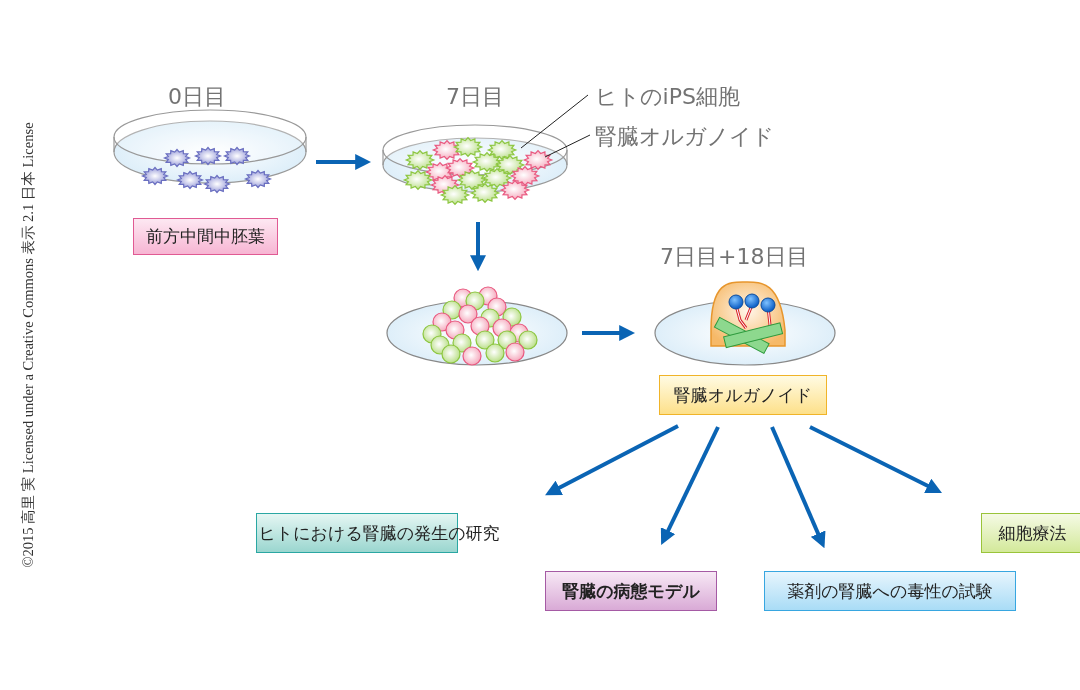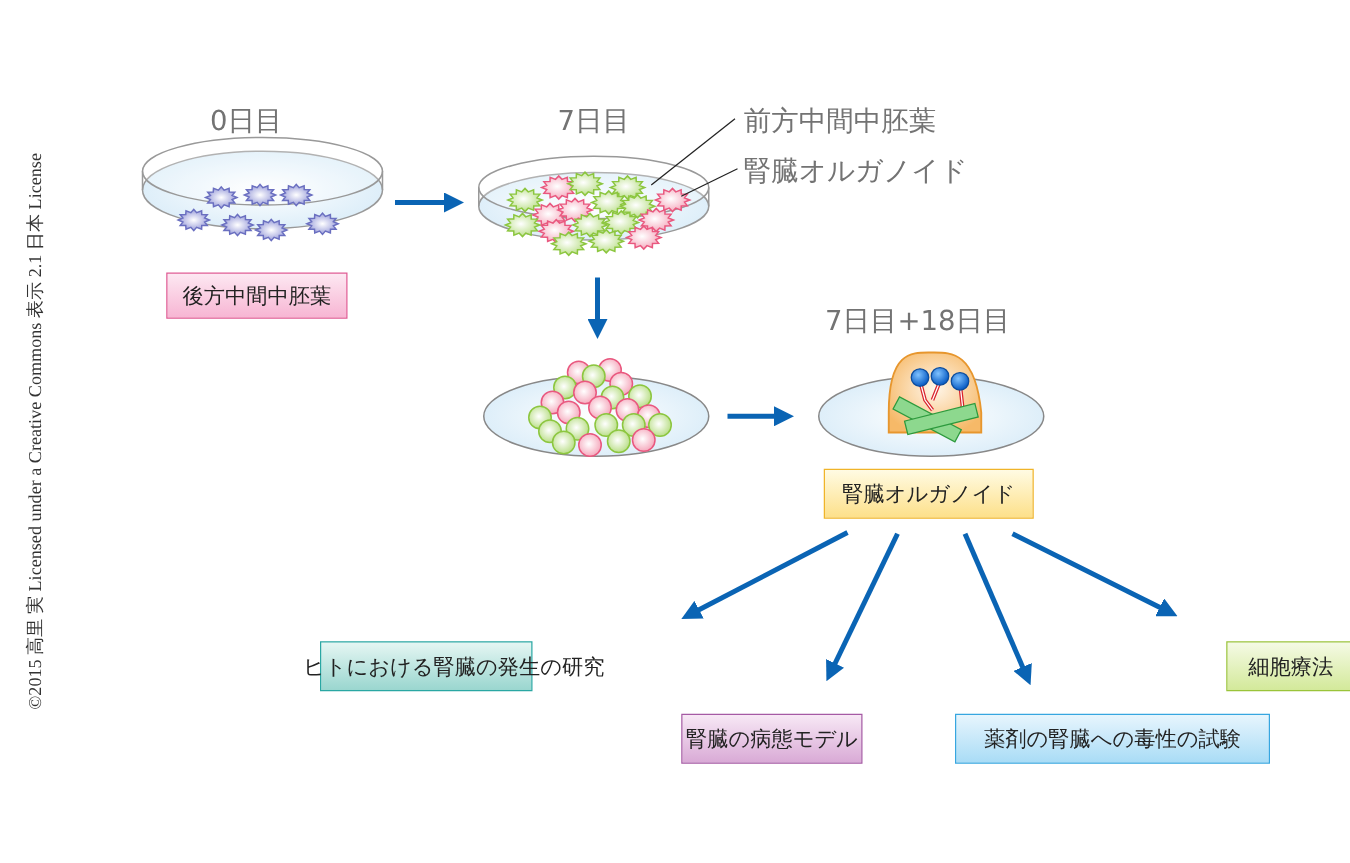--- a/index.html
+++ b/index.html
@@ -164,23 +164,23 @@
     <line x1="582" y1="333" x2="624" y2="333" stroke="#0a64b4" stroke-width="4" marker-end="url(#arrowHead)"></line>
     <line x1="678" y1="426" x2="555" y2="490" stroke="#0a64b4" stroke-width="4" marker-end="url(#arrowHead)"></line>
     <line x1="718" y1="427" x2="666" y2="535" stroke="#0a64b4" stroke-width="4" marker-end="url(#arrowHead)"></line>
     <line x1="772" y1="427" x2="820" y2="538" stroke="#0a64b4" stroke-width="4" marker-end="url(#arrowHead)"></line>
     <line x1="810" y1="427" x2="932" y2="488" stroke="#0a64b4" stroke-width="4" marker-end="url(#arrowHead)"></line>
   </g>
 </svg>
 
 <div class="lbl" style="left:168px;top:82px;">0日目</div>
 <div class="lbl" style="left:446px;top:82px;">7日目</div>
-<div class="lbl" style="left:595px;top:82px;">前方中間中胚葉</div>
+<div class="lbl" style="left:595px;top:82px;">ヒトのiPS細胞</div>
 <div class="lbl" style="left:595px;top:122px;">腎臓オルガノイド</div>
 <div class="lbl" style="left:660px;top:242px;">7日目+18日目</div>
 
-<div class="box" style="left:133px;top:218px;width:145px;height:37px;background:linear-gradient(#fde8f2,#f7b5d3);border:1.5px solid #e05a93;">後方中間中胚葉</div>
+<div class="box" style="left:133px;top:218px;width:145px;height:37px;background:linear-gradient(#fde8f2,#f7b5d3);border:1.5px solid #e05a93;">前方中間中胚葉</div>
 <div class="box" style="left:659px;top:375px;width:168px;height:40px;background:linear-gradient(#fffbe3,#fde08a);border:1.5px solid #f0b429;">腎臓オルガノイド</div>
 
-<div class="box" style="left:256px;top:513px;width:170px;height:40px;background:linear-gradient(#e5f6f3,#9ad6cf);border:1.5px solid #2aa7a3;padding-left:44px;">ヒトにおける腎臓の発生の研究</div>
-<div class="box" style="left:545px;top:571px;width:145px;height:40px;background:linear-gradient(#f7e8f5,#d9aad6);border:1.5px solid #a55aa4;">腎臓の病態モデル</div>
+<div class="box" style="left:256px;top:513px;width:202px;height:40px;background:linear-gradient(#e5f6f3,#9ad6cf);border:1.5px solid #2aa7a3;padding-left:44px;">ヒトにおける腎臓の発生の研究</div>
+<div class="box" style="left:545px;top:571px;width:172px;height:40px;background:linear-gradient(#f7e8f5,#d9aad6);border:1.5px solid #a55aa4;font-weight:bold;">腎臓の病態モデル</div>
 <div class="box" style="left:764px;top:571px;width:252px;height:40px;background:linear-gradient(#e7f5fd,#a9dcf6);border:1.5px solid #37a6e0;">薬剤の腎臓への毒性の試験</div>
 <div class="box" style="left:981px;top:513px;width:103px;height:40px;background:linear-gradient(#f5fae5,#d3e99a);border:1.5px solid #9ac43a;">細胞療法</div>
 
 </body></html>

